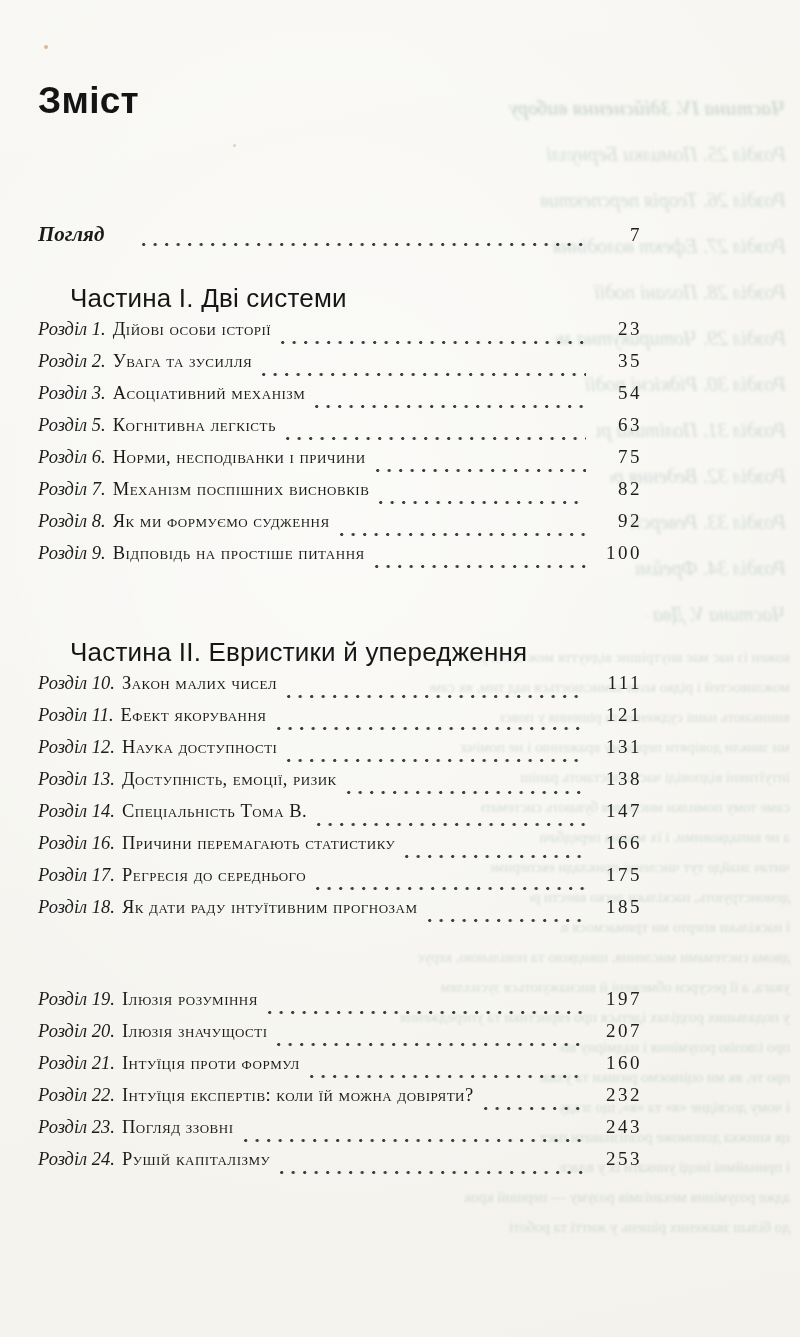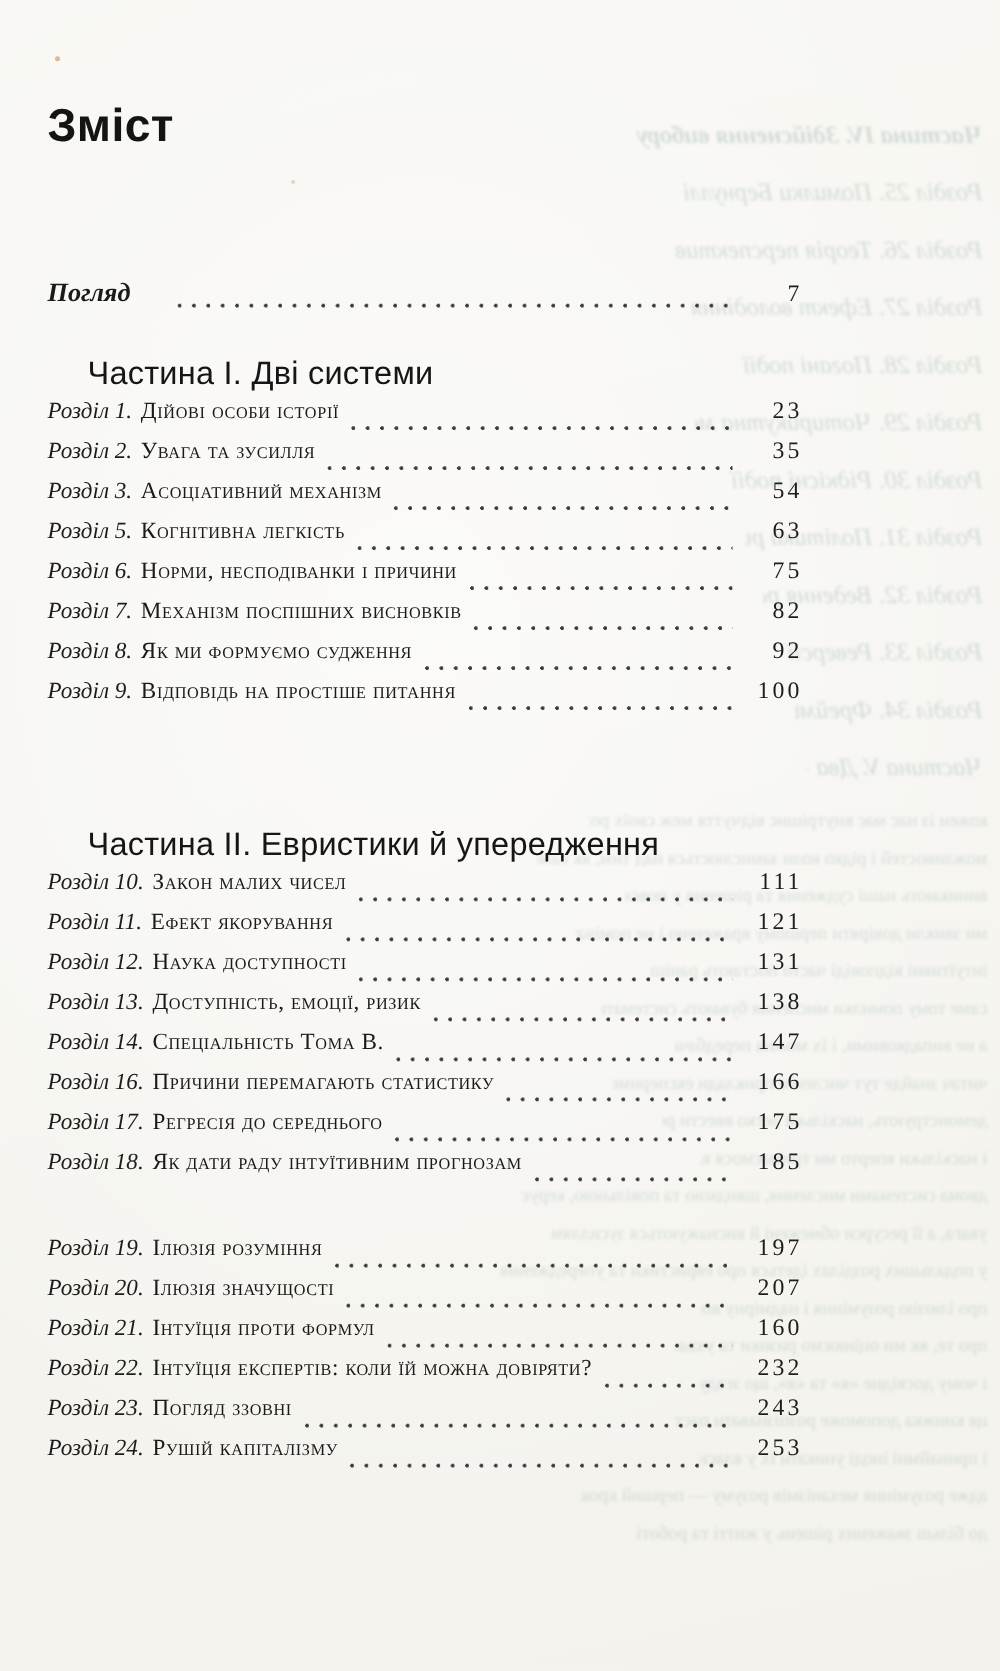--- a/index.html
+++ b/index.html
@@ -50,21 +50,21 @@
   }
   .intro-row{
     position:absolute;left:38px;top:222px;width:604px;height:30px;
   }
   .intro-label{
     font:italic 21px "Liberation Serif", serif;font-weight:bold;
     margin-right:28px;color:#1a1a1a;
   }
   .part{position:absolute;left:38px;width:604px;}
   .part-1{top:280px;}
-  .part-2{top:657px;}
+  .part-2{top:634px;}
   .part-3{top:988px;}
   .part-heading{
     margin:0 0 2px 32px;
     font-family:"Liberation Sans", sans-serif;
     font-size:26px;line-height:36px;font-weight:normal;
     letter-spacing:.2px;color:#161616;
   }
   .ch-no{
     font-style:italic;font-size:18.5px;white-space:pre;
     margin-right:7px;color:#1c1c1c;

